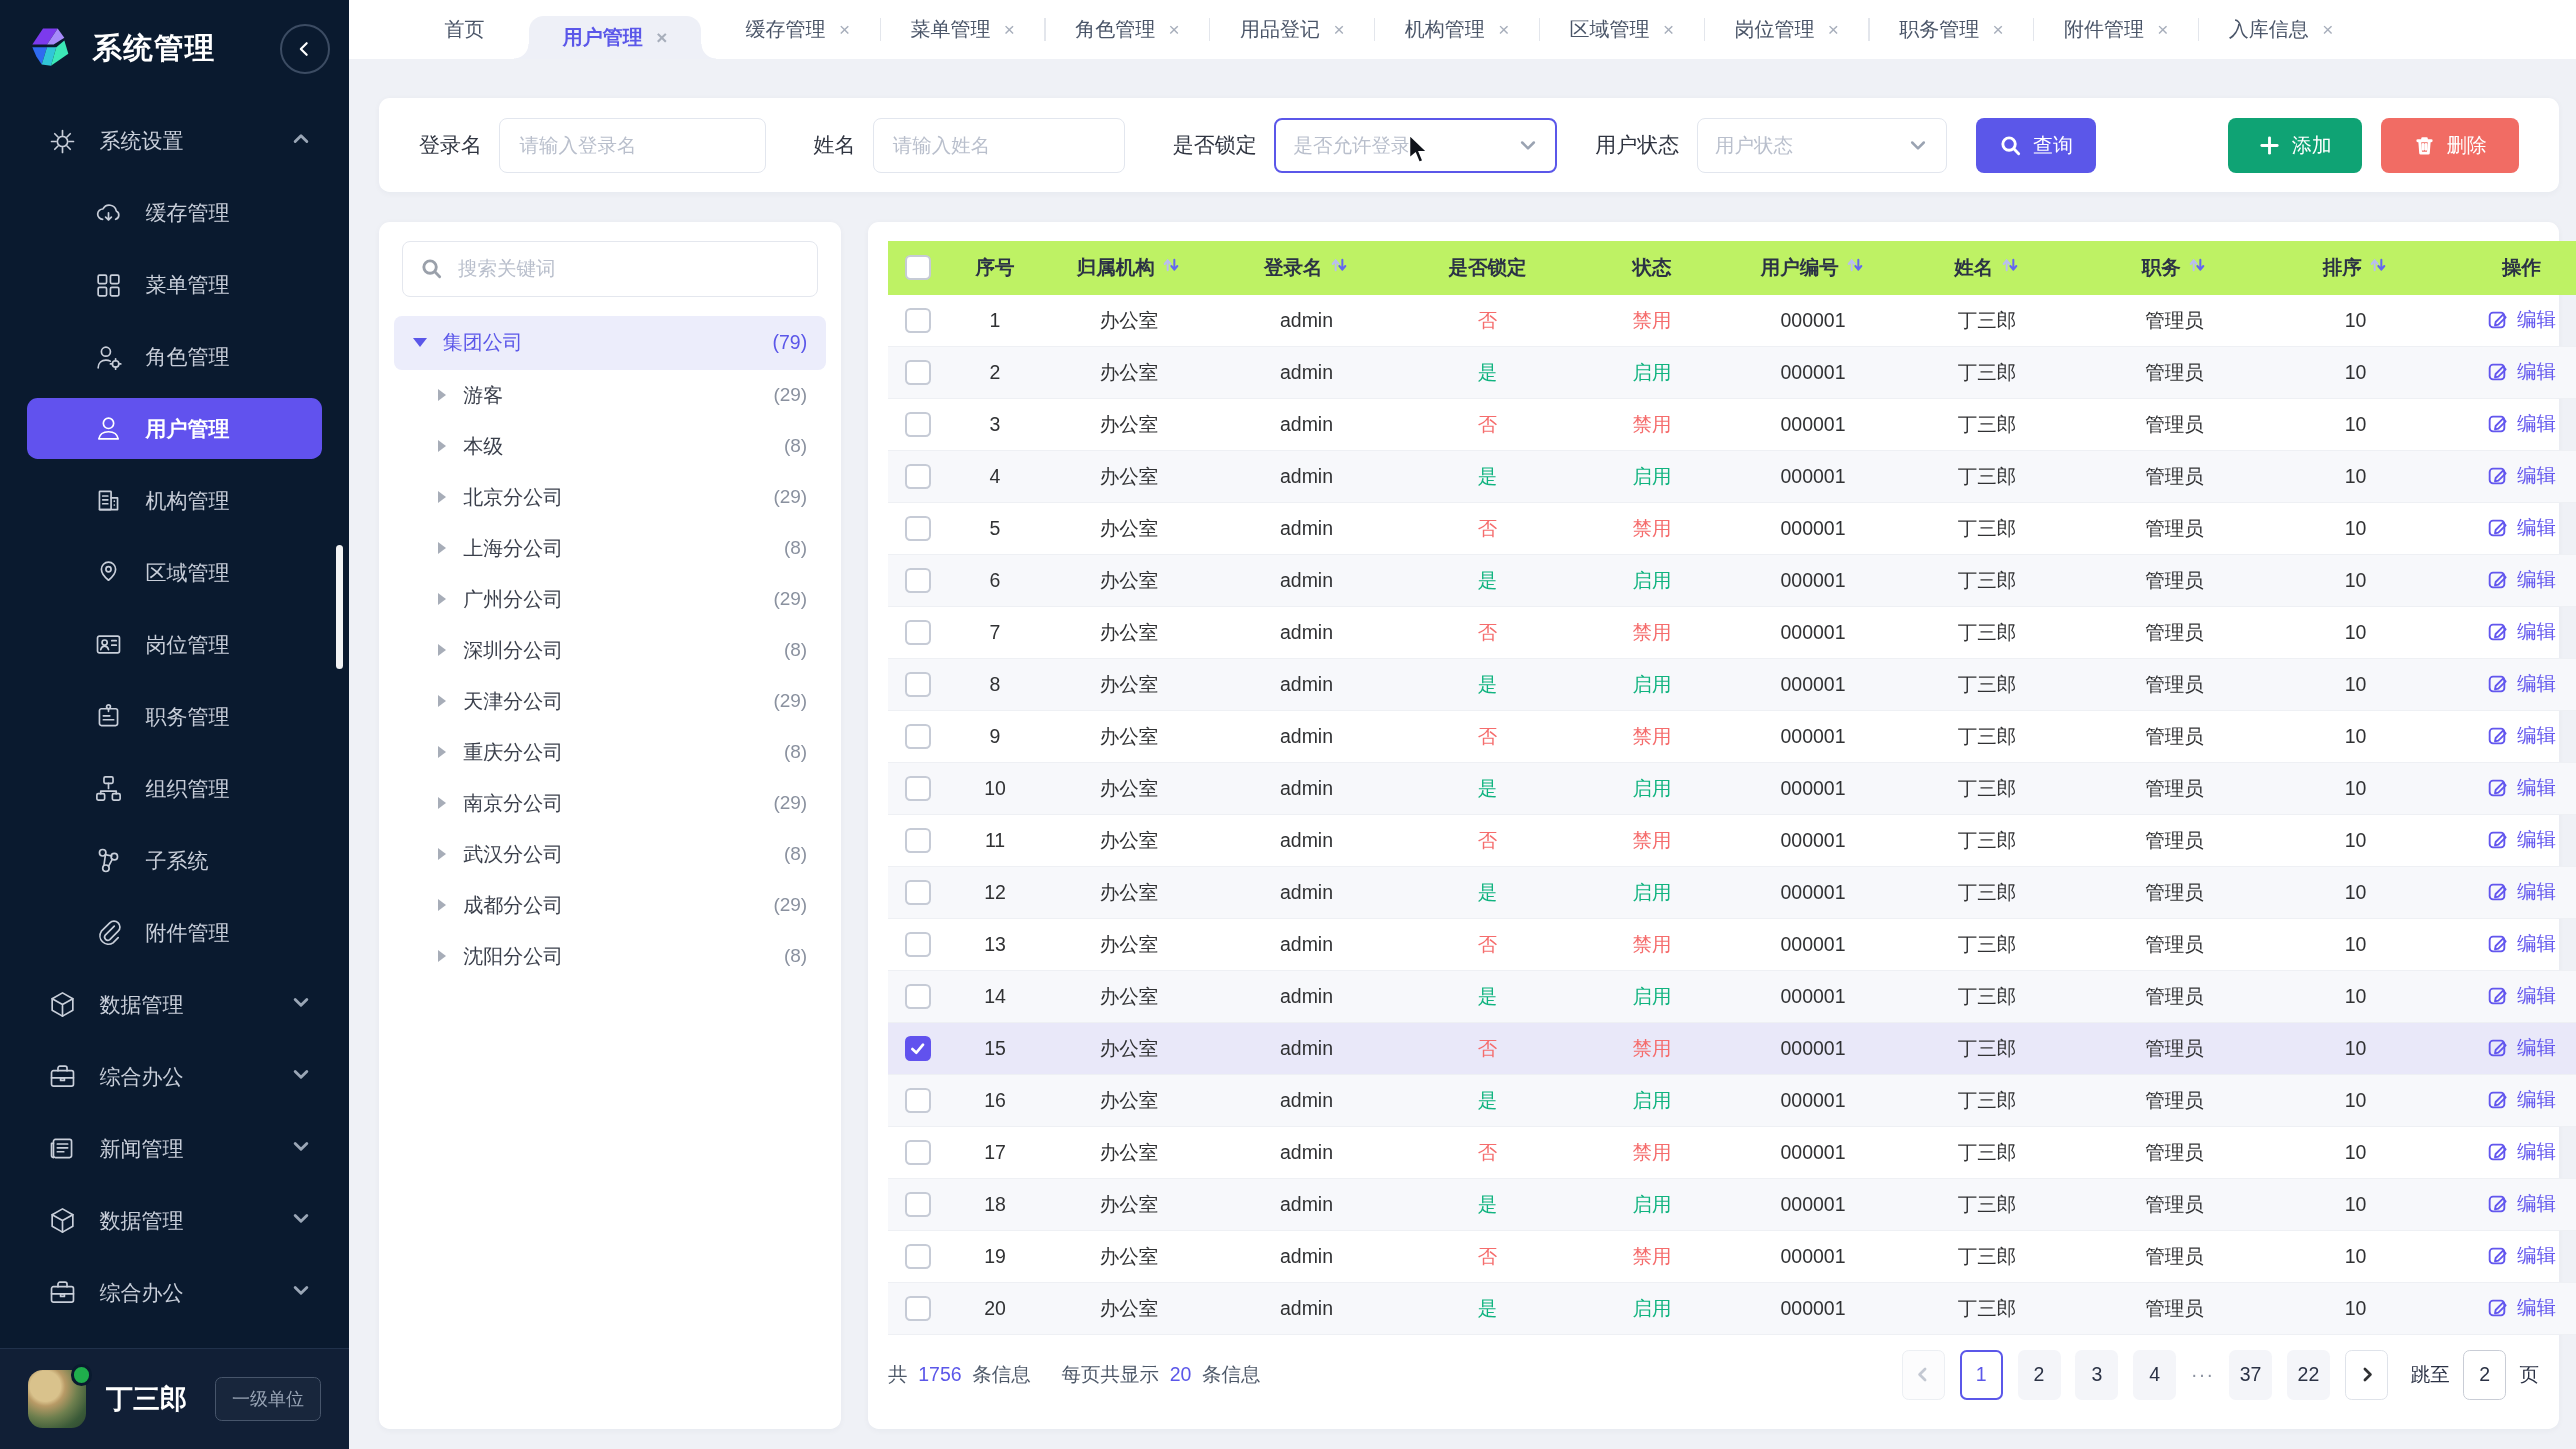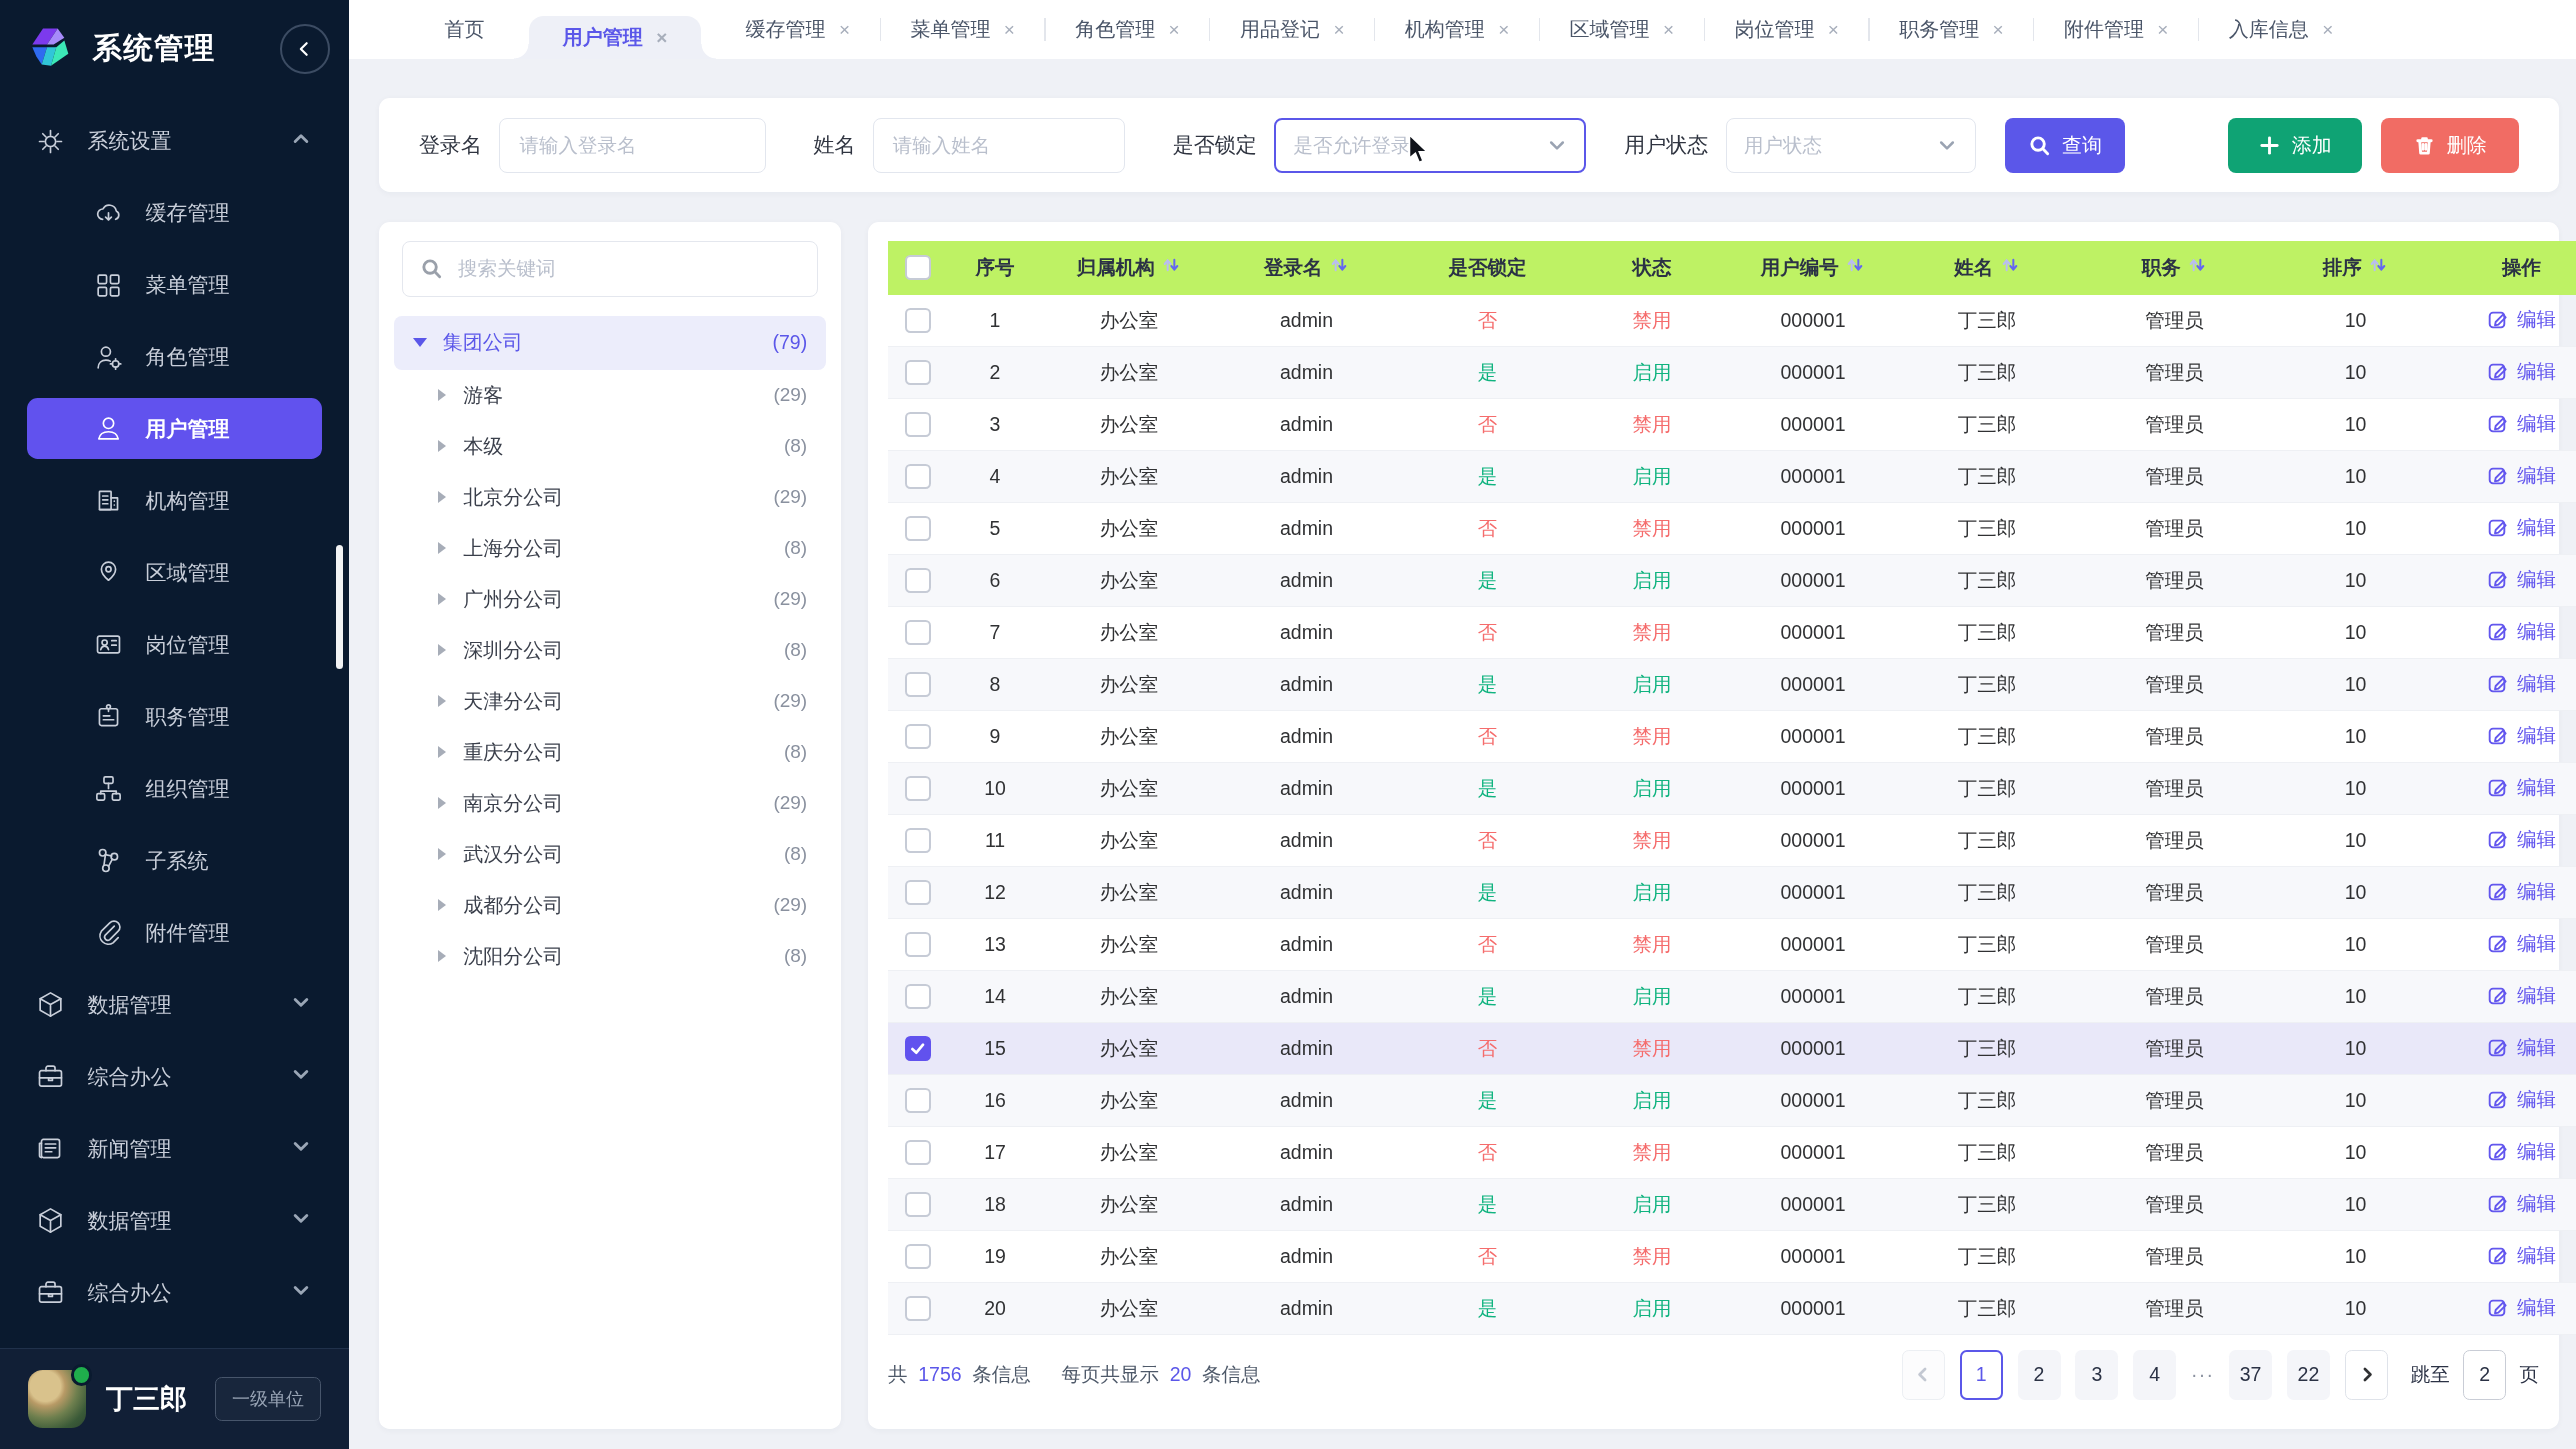--- a/index.html
+++ b/index.html
@@ -10,21 +10,21 @@
   .sidebar { position: fixed; left: 0; top: 0; width: 349px; height: 1449px; background: #0a1a2f; display: flex; flex-direction: column; z-index: 5; }
   .logo-row { height: 97px; display: flex; align-items: center; padding: 0 27px; position: relative; flex: none; }
   .logo-mark { width: 48px; height: 43px; flex: none; }
   .logo-title { color: #fff; font-size: 29.5px; font-weight: bold; margin-left: 17.4px; letter-spacing: 1.3px; }
   .collapse-btn { position: absolute; right: 19px; top: 24px; width: 50px; height: 50px; border: 2px solid #3c4c63; border-radius: 50%; display: flex; align-items: center; justify-content: center; background: transparent; cursor: pointer; }
 
   .menu { flex: 1; position: relative; padding-top: 8px; overflow: hidden; }
   .menu-item { height: 72px; display: flex; align-items: center; color: #c9cfda; font-size: 21px; cursor: pointer; }
   .menu-item .mi-icon { width: 31px; height: 31px; margin-right: 21.5px; flex: none; display: flex; align-items: center; justify-content: center; }
   .menu-item .mi-icon svg { width: 31px; height: 31px; stroke: #c9cfda; fill: none; stroke-width: 2.6; stroke-linecap: round; stroke-linejoin: round; }
-  .menu-item.top { padding: 0 38px 0 35px; }
+  .menu-item.top { padding: 0 38px 0 47px; }
   .menu-item.sub { padding: 0 38px 0 93px; }
   .menu-item .mi-chev { margin-left: auto; }
   .menu-item .mi-chev svg { width: 20px; height: 20px; stroke: #9aa6b6; fill: none; stroke-width: 3.4; stroke-linecap: round; stroke-linejoin: round; }
   .menu-item.active { background: #6152ee; border-radius: 10.7px; margin: 5.4px 27px; height: 61px; padding-left: 66px; color: #fff; font-weight: bold; }
   .menu-item.active .mi-icon svg { stroke: #ffffff; }
   .sb-scrollthumb { position: absolute; right: 6px; top: 448px; width: 7.4px; height: 124px; background: #ffffff; border-radius: 4px; opacity: .95; }
 
   .sb-footer { flex: none; height: 101px; border-top: 1.3px solid #20314b; background: #111f36; display: flex; align-items: center; padding: 0 28px; }
   .avatar { width: 58px; height: 58px; border-radius: 14.8px; position: relative; flex: none;
     background: radial-gradient(circle at 30% 28%, #d9c28c 0 26%, #b89a66 34%, #6e7f4e 55%, #3a5a38 78%, #2c4630 100%); }
@@ -44,21 +44,21 @@
   .tab-sep { width: 1.3px; height: 23px; background: #e3e6ec; flex: none; }
 
   .content { flex: 1; background: #eff1f6; padding: 39px 17px 20px 30px; display: flex; flex-direction: column; position: relative; }
 
   
   .filter-card { background: #fff; border-radius: 10.7px; height: 94px; display: flex; align-items: center; padding: 0 40px; flex: none; box-shadow: 0 1.3px 6.7px rgba(30,40,80,.04); }
   .f-group { display: flex; align-items: center; }
   .f-label { font-size: 21px; color: #2f3440; margin-right: 17.4px; white-space: nowrap; }
   .f-input { width: 267px; height: 55px; border: 1.3px solid #e2e6ee; border-radius: 8px; display: flex; align-items: center; padding: 5px 19px; background: #fff; }
   .f-input .ph { color: #b9bfcc; font-size: 19.5px; }
-  .f-select { width: 312px; height: 55px; border: 1.3px solid #e2e6ee; border-radius: 8px; display: flex; align-items: center; justify-content: space-between; padding: 0 17.4px; background: #fff; cursor: pointer; }
+  .f-select { width: 283px; height: 55px; border: 1.3px solid #e2e6ee; border-radius: 8px; display: flex; align-items: center; justify-content: space-between; padding: 0 17.4px; background: #fff; cursor: pointer; }
   .f-select.focused { border: 2px solid #5b57e9; }
   .f-select .ph { color: #b9bfcc; font-size: 19.5px; }
   .chev-svg { width: 20px; height: 20px; stroke: #9aa3b2; fill: none; stroke-width: 3; stroke-linecap: round; stroke-linejoin: round; }
   .btn { height: 55px; border: none; border-radius: 8px; color: #fff; font-size: 20px; display: flex; align-items: center; justify-content: center; gap: 10.7px; cursor: pointer; font-family: inherit; }
   .btn svg { width: 23px; height: 23px; stroke: #fff; fill: none; stroke-width: 3; stroke-linecap: round; stroke-linejoin: round; }
   .btn-search { width: 120px; background: #5b57e9; margin-left: 29.5px; }
   .btn-add { width: 134px; background: #0fa374; margin-left: auto; }
   .btn-del { width: 138px; background: #f16c64; margin-left: 19px; }
 
   

